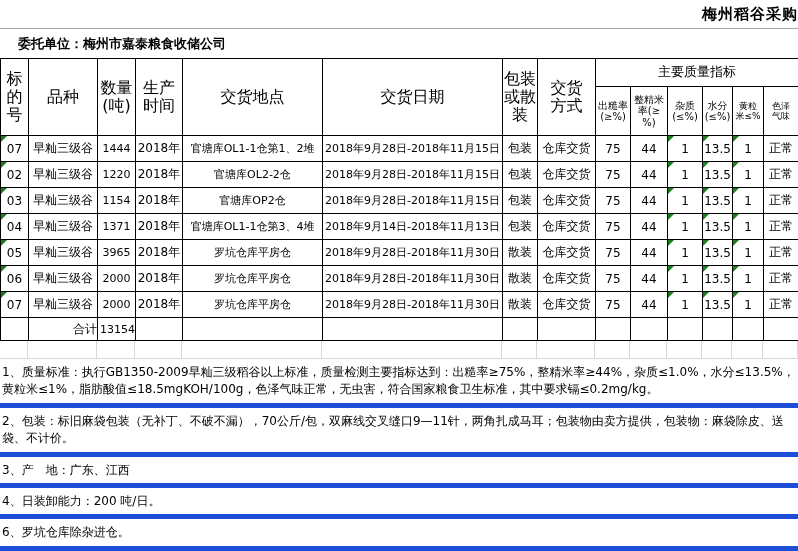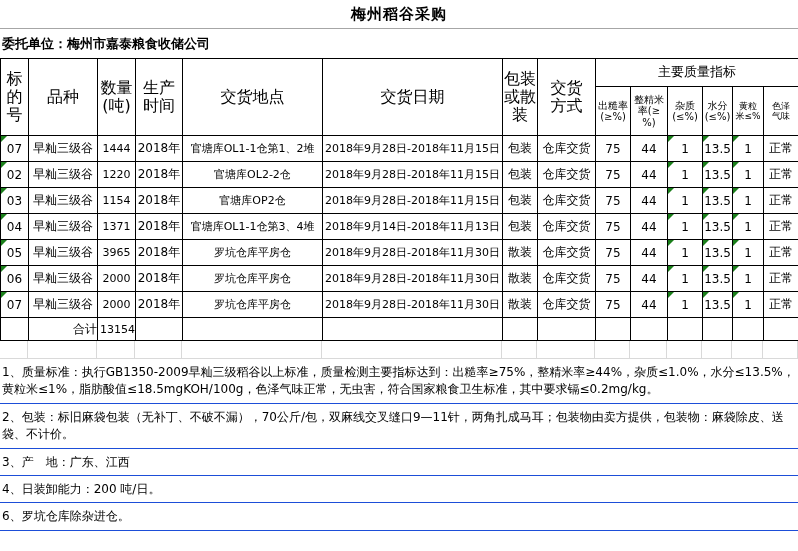--- a/index.html
+++ b/index.html
@@ -1,35 +1,35 @@
 <!DOCTYPE html>
 <html><head>
 <meta charset="utf-8">
 <style>
   html,body{margin:0;padding:0;width:798px;height:551px;overflow:hidden;background:#fff;}
   body{font-family:"DejaVu Sans",sans-serif;color:#000;}
-  .title-row{height:28px;border-bottom:1px solid #a6a6a6;display:flex;align-items:center;justify-content:center;}
+  .title-row{height:28px;border-bottom:1px solid #a6a6a6;display:flex;align-items:center;justify-content:flex-end;}
   .page-title{font-weight:bold;font-size:15px;letter-spacing:1px;}
-  .client-row{height:29px;display:flex;align-items:center;padding-left:2px;font-weight:bold;font-size:13px;}
+  .client-row{height:29px;display:flex;align-items:center;padding-left:18px;font-weight:bold;font-size:13px;}
   table.main{border-collapse:collapse;table-layout:fixed;width:798px;}
   table.main th,table.main td{border:1px solid #000;padding:0;text-align:center;vertical-align:middle;overflow:hidden;}
   thead th{font-weight:normal;font-size:16px;white-space:pre-line;line-height:1.12;}
   th.group{font-size:13px;height:27px;}
   th.qsub{font-size:10px;height:48px;}
   th.qtiny{font-size:9px;}
   tbody td{font-size:12px;height:25px;}
   td.c-qty,td.c-place,td.c-date{font-size:11px;white-space:nowrap;}
   tr.total-row td{height:22px;text-align:right;}
   .gt{position:relative;}
   .gt::before{content:"";position:absolute;top:0;left:0;width:0;height:0;
     border-top:6px solid #1a7f1a;border-right:6px solid transparent;}
   .ghost-row{display:flex;height:17px;border-bottom:1px solid #d9d9d9;}
   .ghost-cell{box-sizing:border-box;height:100%;border-right:1px solid #d9d9d9;}
   .notes{width:798px;}
-  .note{font-size:12px;line-height:1.45;padding:5px 2px 4px 2px;border-bottom:1px solid #1d4ed8;}
+  .note{font-size:12px;line-height:1.45;padding:5px 2px 4px 2px;border-bottom:5px solid #1d4ed8;}
 </style>
 </head>
 <body>
 
 <div class="title-row">
   <span class="page-title">梅州稻谷采购</span>
 </div>
 
 <div class="client-row">委托单位：梅州市嘉泰粮食收储公司</div>
 

